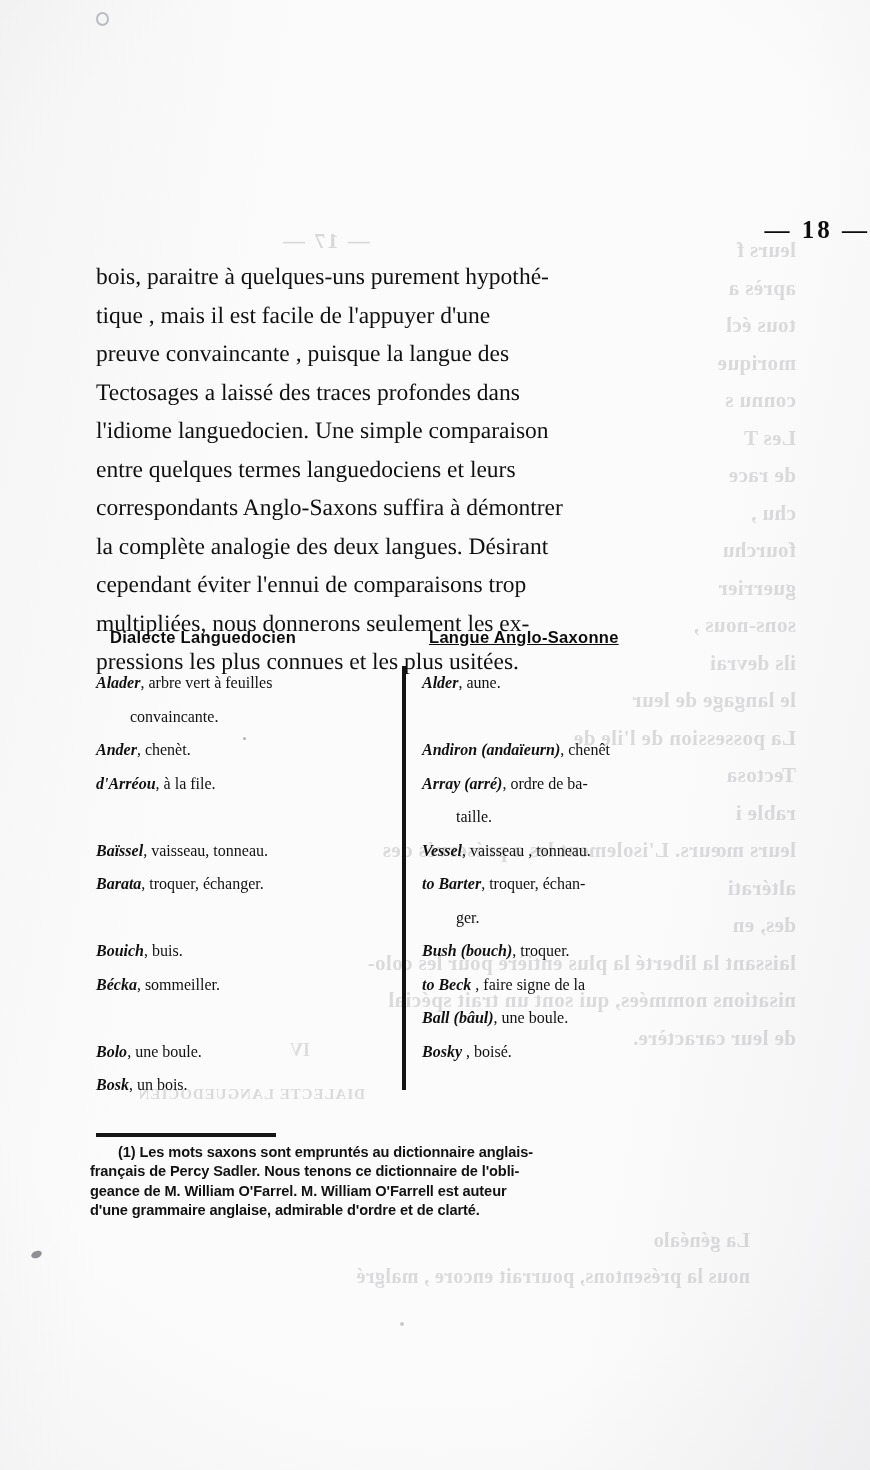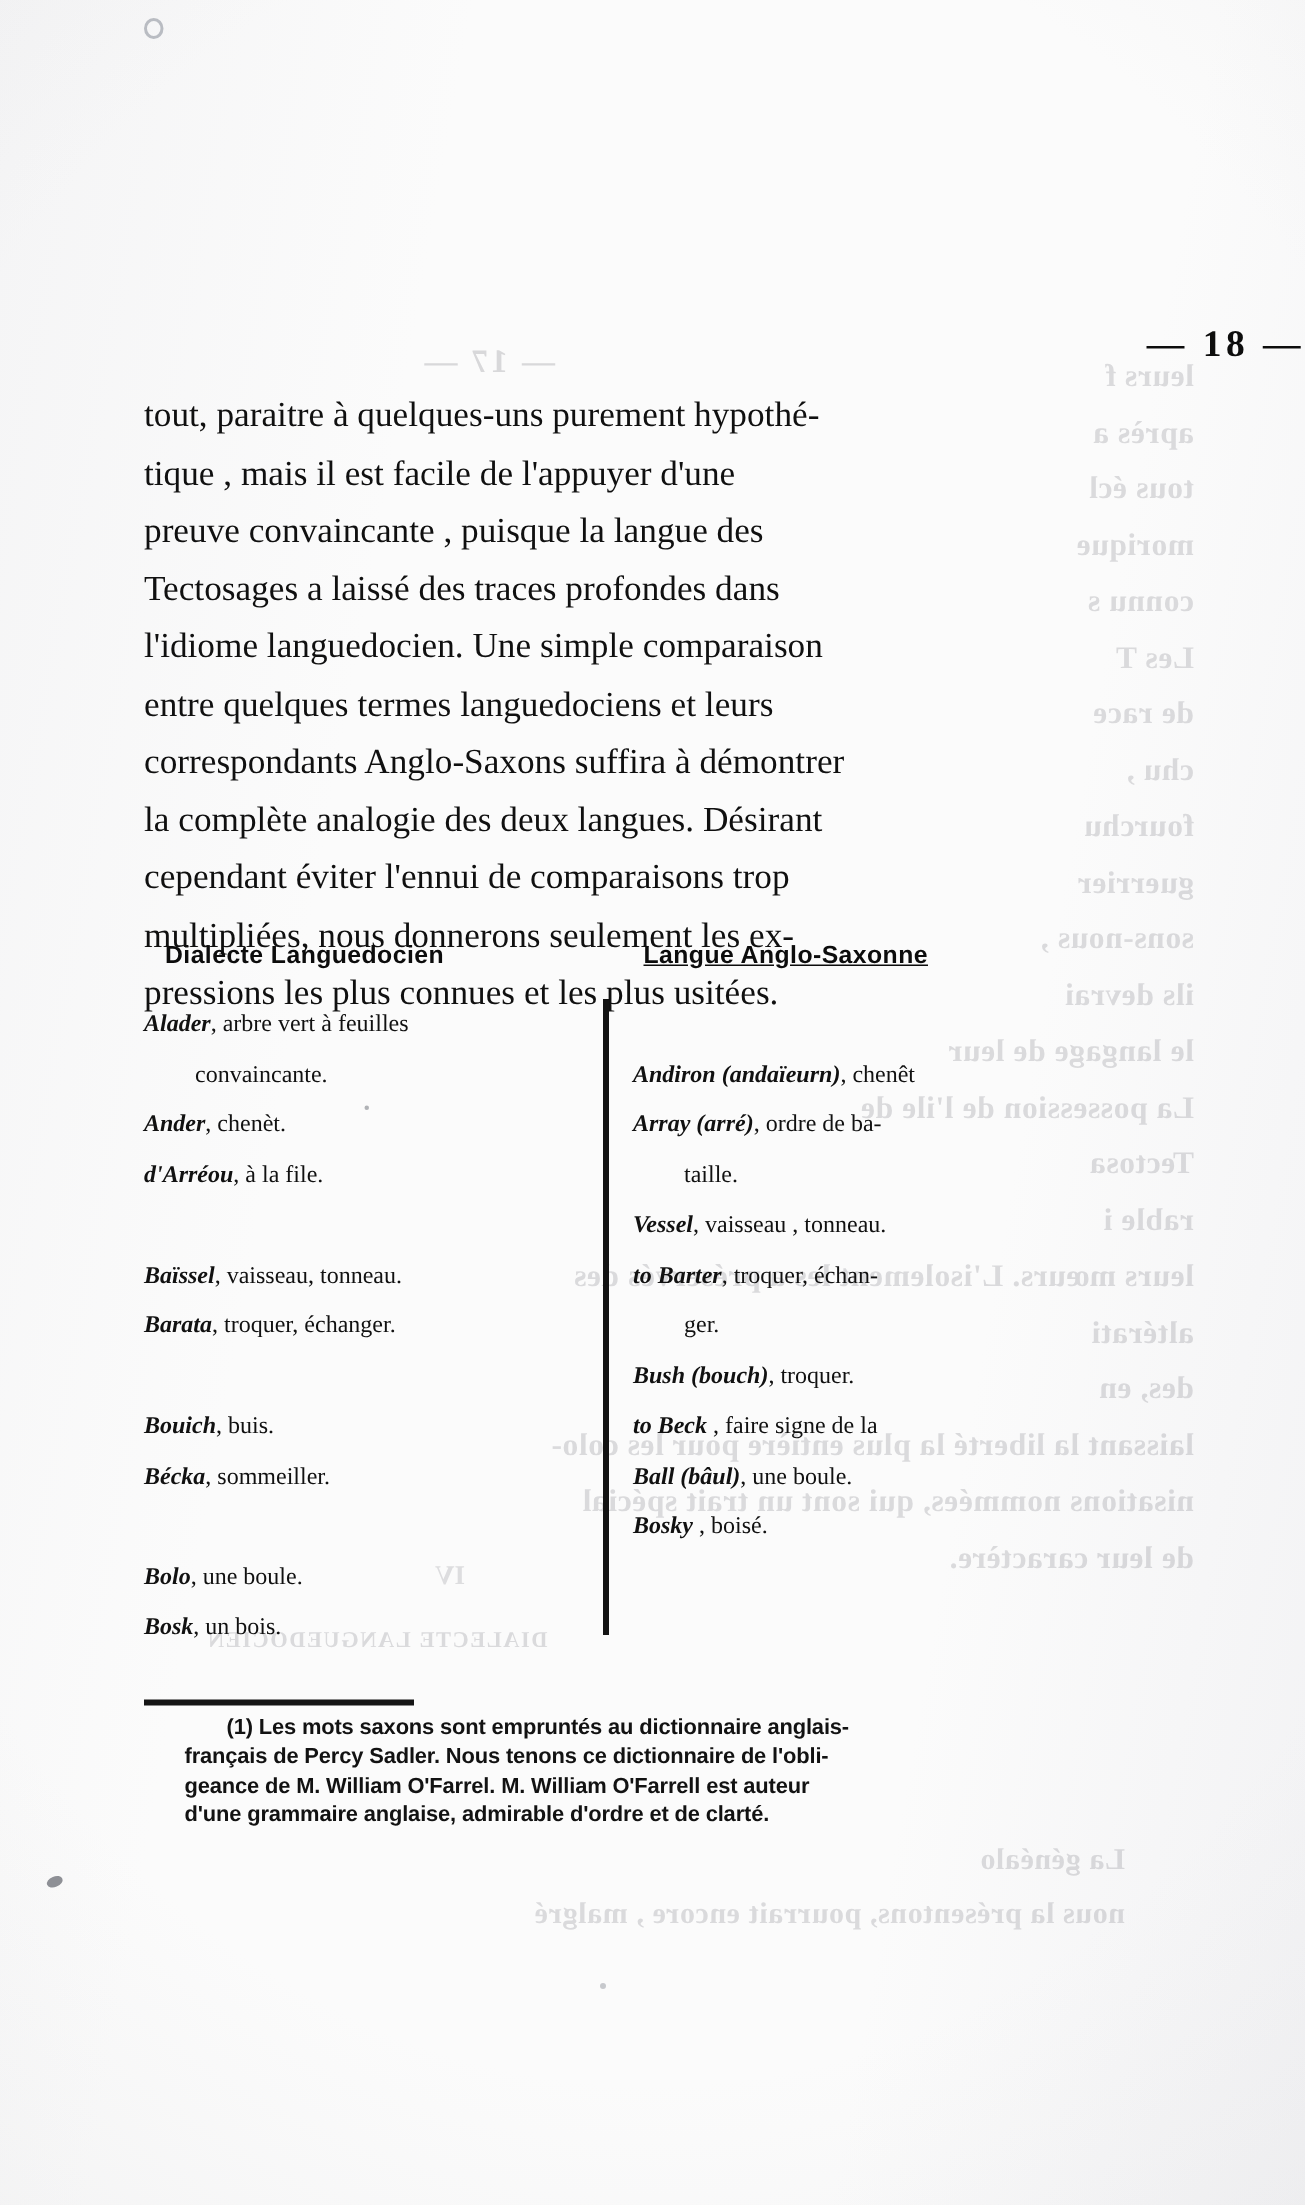--- a/index.html
+++ b/index.html
@@ -170,21 +170,21 @@
     left: 90px;
     top: 1143px;
     width: 610px;
     font-family: "Liberation Sans", sans-serif;
     font-weight: bold;
     font-size: 14.6px;
     line-height: 19.4px;
     color: #121212;
     letter-spacing: -0.1px;
   }
-  .footnote .fl { display: block; white-space: nowrap; margin-left: 33px; }
+  .footnote .fl { display: block; white-space: nowrap; }
   .footnote .fl.indent { text-indent: 28px; }
 
   
   .speck {
     position: absolute;
     border-radius: 50%;
     pointer-events: none;
   }
   .speck-top {
     left: 96px; top: 12px;
@@ -240,21 +240,21 @@
       <div>La généalo</div>
       <div>nous la présentons, pourrait encore , malgré</div>
     </div>
   </div>
 
   <div class="content">
 
     <div class="folio">— 18 —</div>
 
     <div class="body-par">
-      <span class="ln">tout, paraitre à quelques-uns purement hypothé-</span>
+      <span class="ln">bois, paraitre à quelques-uns purement hypothé-</span>
       <span class="ln">tique ,  mais  il  est  facile  de  l'appuyer  d'une</span>
       <span class="ln">preuve  convaincante ,   puisque  la   langue  des</span>
       <span class="ln">Tectosages  a  laissé   des  traces  profondes  dans</span>
       <span class="ln">l'idiome languedocien. Une  simple  comparaison</span>
       <span class="ln">entre  quelques  termes  languedociens  et  leurs</span>
       <span class="ln">correspondants Anglo-Saxons suffira à  démontrer</span>
       <span class="ln">la  complète  analogie  des  deux  langues. Désirant</span>
       <span class="ln">cependant  éviter  l'ennui  de  comparaisons  trop</span>
       <span class="ln">multipliées, nous  donnerons  seulement  les  ex-</span>
       <span class="ln">pressions les plus connues et les plus usitées.</span>
@@ -280,20 +280,21 @@
           <span class="entry"><span class="w">Barata</span><span>, troquer, échanger.</span></span>
           <span class="gap"></span>
           <span class="entry"><span class="w">Bouich</span><span>, buis.</span></span>
           <span class="entry"><span class="w">Bécka</span><span>, sommeiller.</span></span>
           <span class="gap"></span>
           <span class="entry"><span class="w">Bolo</span><span>, une boule.</span></span>
           <span class="entry"><span class="w">Bosk</span><span>, un bois.</span></span>
         </div>
 
         <div class="col col-right">
+          <span class="entry"><span class="w">Alder</span><span>, aune.</span></span>
           <span class="gap"></span>
           <span class="entry"><span class="w">Andiron (andaïeurn)</span><span>, chenêt</span></span>
           <span class="entry"><span class="w">Array (arré)</span><span>, ordre  de  ba-</span></span>
           <span class="cont">taille.</span>
           <span class="entry"><span class="w">Vessel</span><span>, vaisseau , tonneau.</span></span>
           <span class="entry"><span class="w">to Barter</span><span>, troquer,  échan-</span></span>
           <span class="cont">ger.</span>
           <span class="entry"><span class="w">Bush (bouch)</span><span>, troquer.</span></span>
           <span class="entry"><span class="w">to Beck</span><span> ,  faire  signe  de  la</span></span>
           <span class="entry"><span class="w">Ball (bâul)</span><span>, une boule.</span></span>

